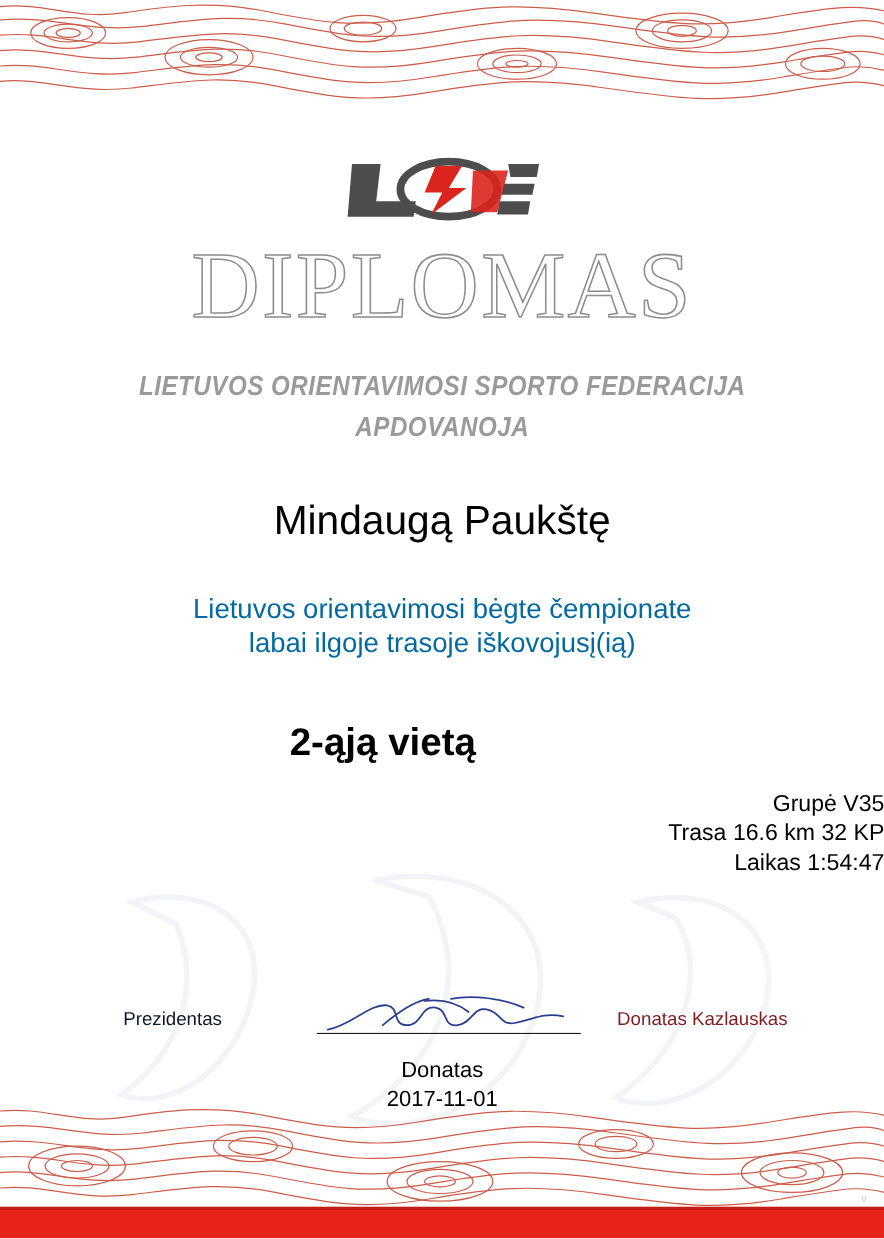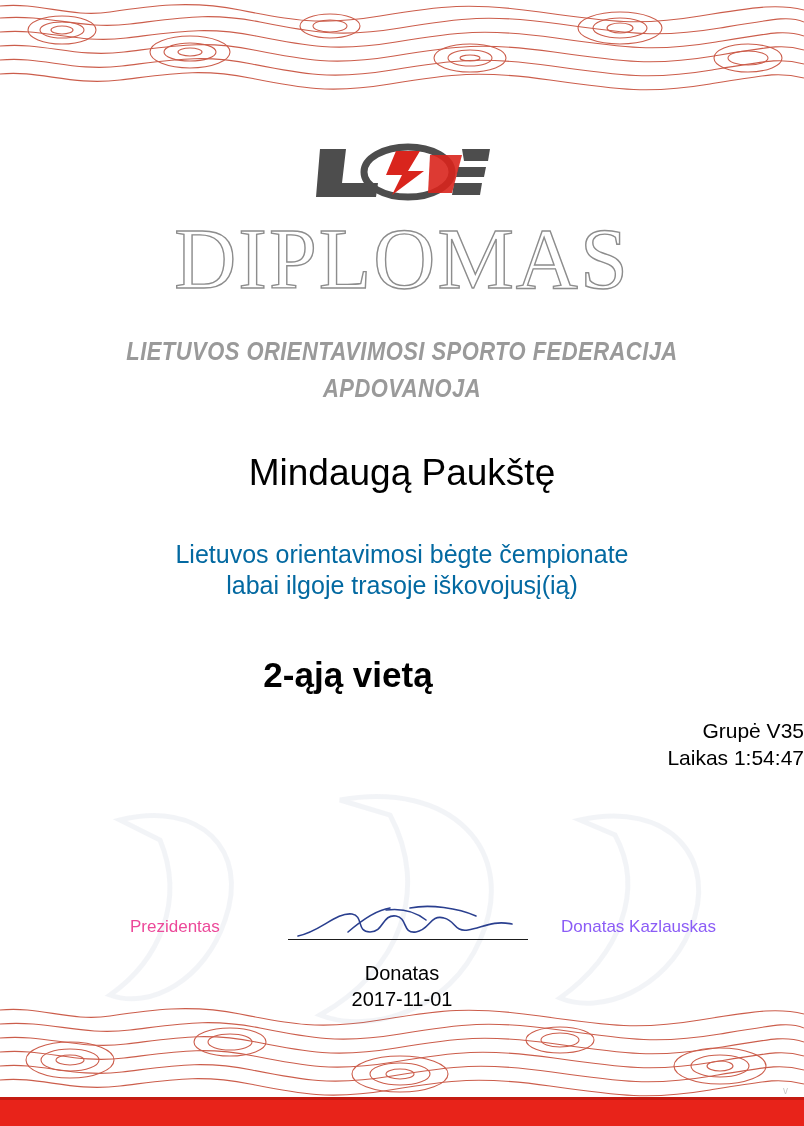--- a/index.html
+++ b/index.html
@@ -150,31 +150,31 @@
   
   .sig-row {
     position: absolute;
     top: 912px;
     left: 0;
     width: 804px;
     height: 30px;
   }
   .sig-title {
     position: absolute;
-    left: 130px;
+    left: 112px;
     top: 5px;
     font-size: 17px;
-    color: #ec4899;
+    color: #0f172a;
   }
   .sig-name {
     position: absolute;
     right: 88px;
     top: 5px;
     font-size: 17px;
-    color: #8b5cf6;
+    color: #7f1d1d;
   }
   .sig-line {
     position: absolute;
     left: 288px;
     top: 27px;
     width: 240px;
     height: 1px;
     background: #1b1b1b;
   }
   .sig-scribble {
@@ -298,20 +298,21 @@
 
   <div class="event">
     <div>Lietuvos orientavimosi bėgte čempionate</div>
     <div>labai ilgoje trasoje iškovojusį(ią)</div>
   </div>
 
   <div class="place">2-ąją vietą</div>
 
   <div class="details">
     <div>Grupė V35</div>
+    <div>Trasa 16.6 km 32 KP</div>
     <div>Laikas 1:54:47</div>
   </div>
 
   <div class="sig-row">
     <div class="sig-title">Prezidentas</div>
     <div class="sig-scribble">
       <svg width="240" height="42" viewBox="0 0 240 42" xmlns="http://www.w3.org/2000/svg">
         <g fill="none" stroke="#2a3f8f" stroke-width="1.6" stroke-linecap="round">
           <path d="M8 34 C 30 30, 46 10, 62 12 C 74 14, 66 30, 80 30 C 94 30, 92 12, 106 14 C 118 16, 112 32, 126 30 C 140 28, 140 12, 154 16 C 166 19, 164 30, 178 28 C 192 26, 202 18, 222 22"></path>
           <path d="M58 30 C 72 18, 86 8, 100 6"></path>

